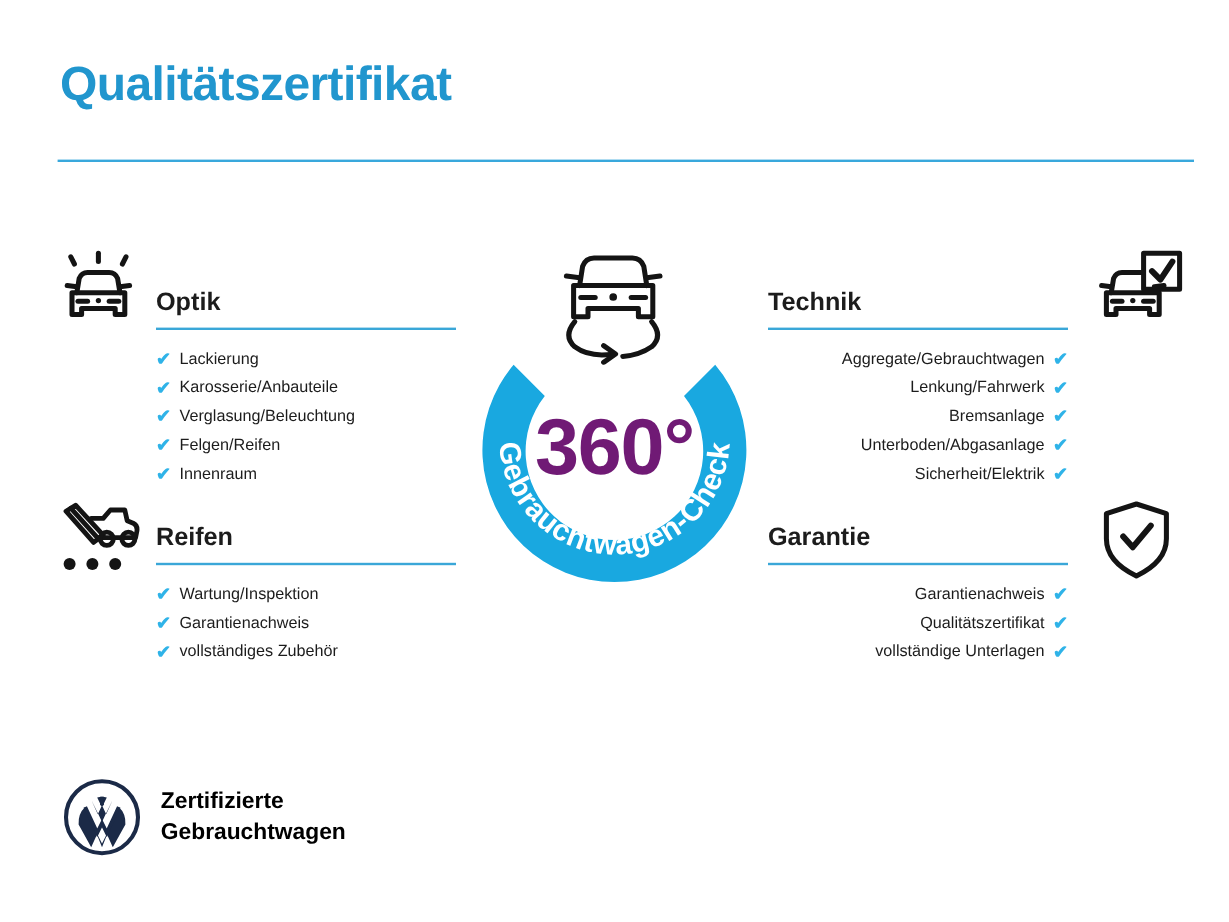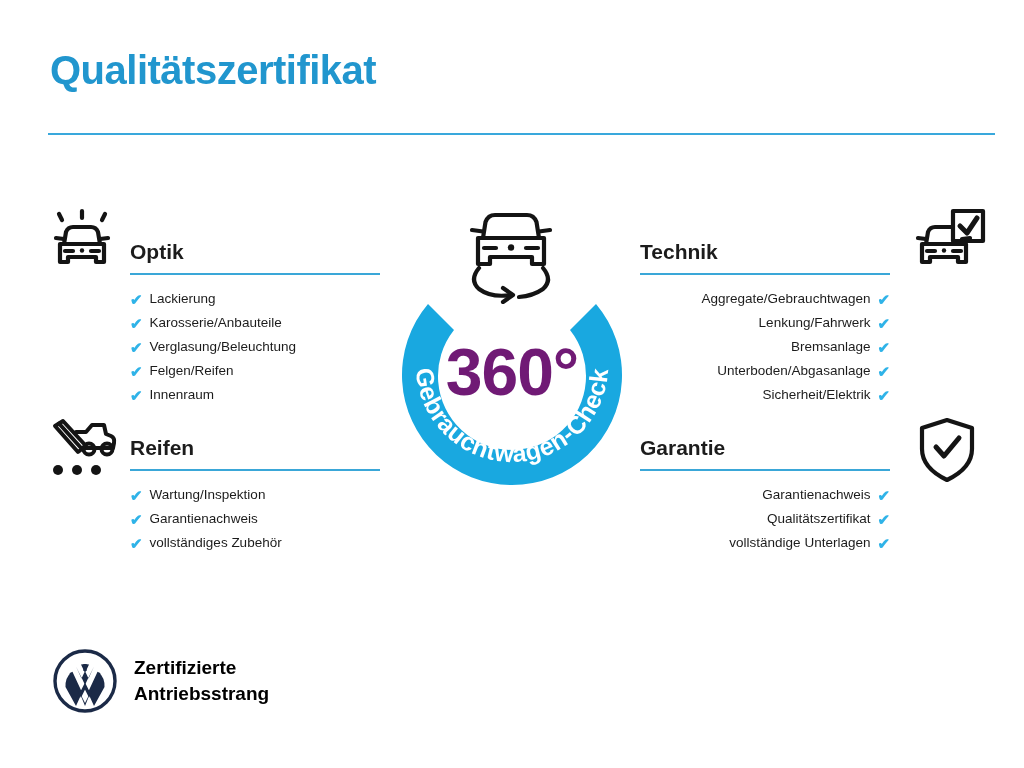--- a/index.html
+++ b/index.html
@@ -354,17 +354,17 @@
         <path d="M33 58 L24.5 37 L19 24.5 Q13 30 13.5 39 L24 58 L29 47 L33 55 L37 47 L42 58 L52.5 39 Q53 30 47 24.5 L41.5 37 Z
                  M33 25 L29 16.5 Q31 16 33 16 Q35 16 37 16.5 Z
                  M24 18.5 L29.5 30.5 L33 23 L36.5 30.5 L42 18.5 L36 30.5 L33 37 L30 30.5 Z" fill="#1b2a47"></path>
         <path d="M19 24.5 L29 46 L33 38 L37 46 L47 24.5" stroke="#1b2a47" stroke-width="3.2" fill="none"></path>
         <path d="M33 16 L33 23" stroke="#1b2a47" stroke-width="3.2"></path>
         <path d="M13.5 33 L20 33 M52.5 33 L46 33" stroke="#ffffff" stroke-width="0"></path>
       </svg>
     </div>
     <div class="footer-text">
       <div>Zertifizierte</div>
-      <div>Antriebsstrang</div>
+      <div>Gebrauchtwagen</div>
     </div>
   </div>
 
 </div>
 
 </body></html>

